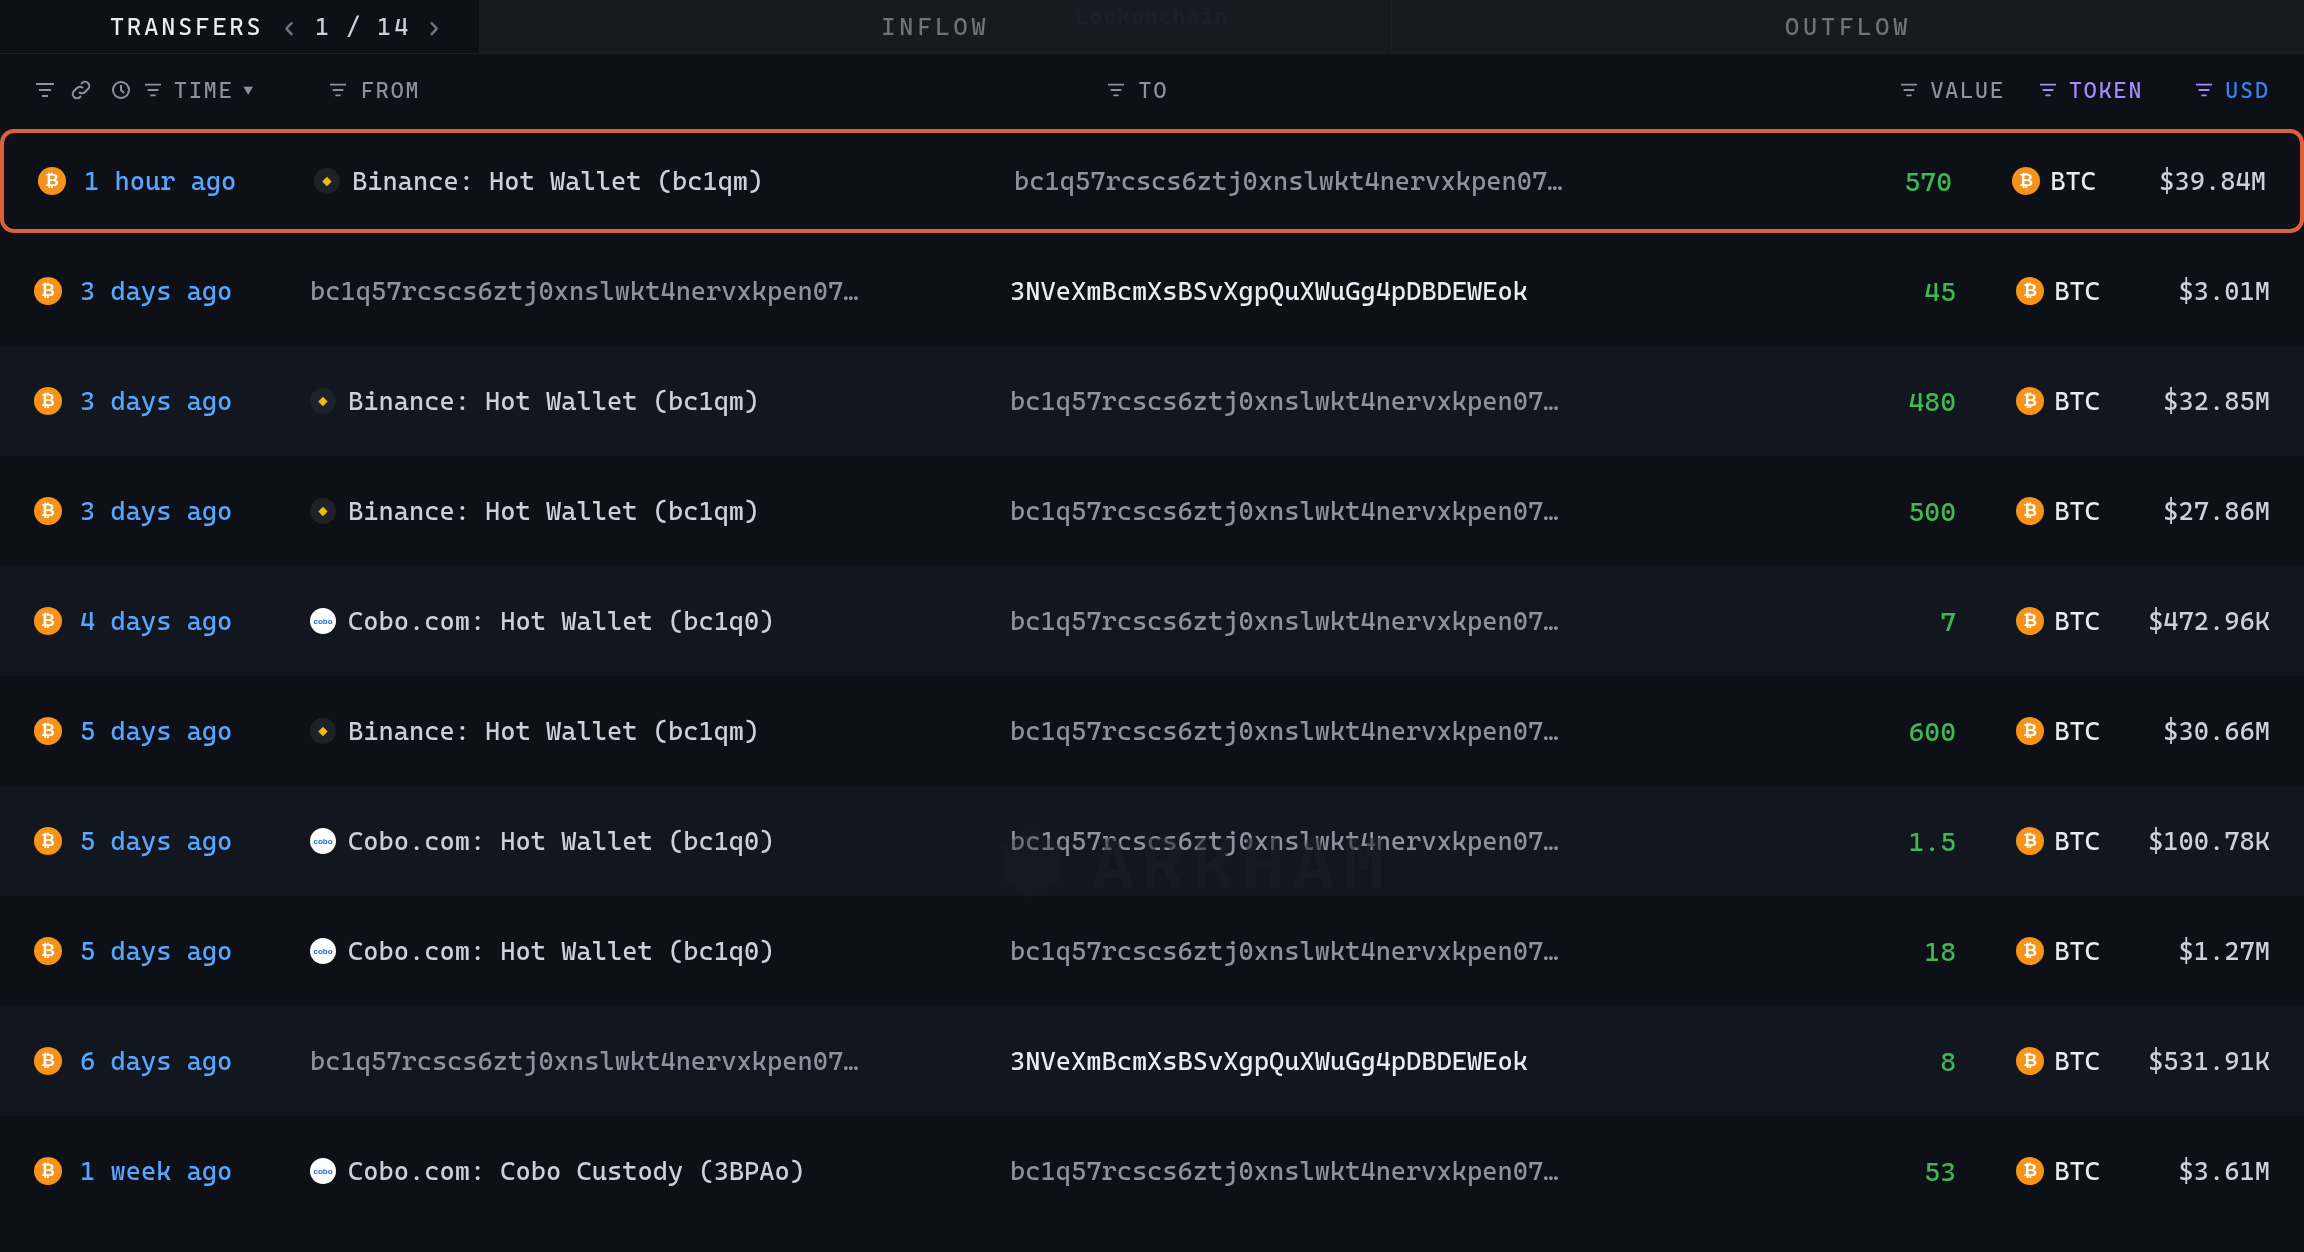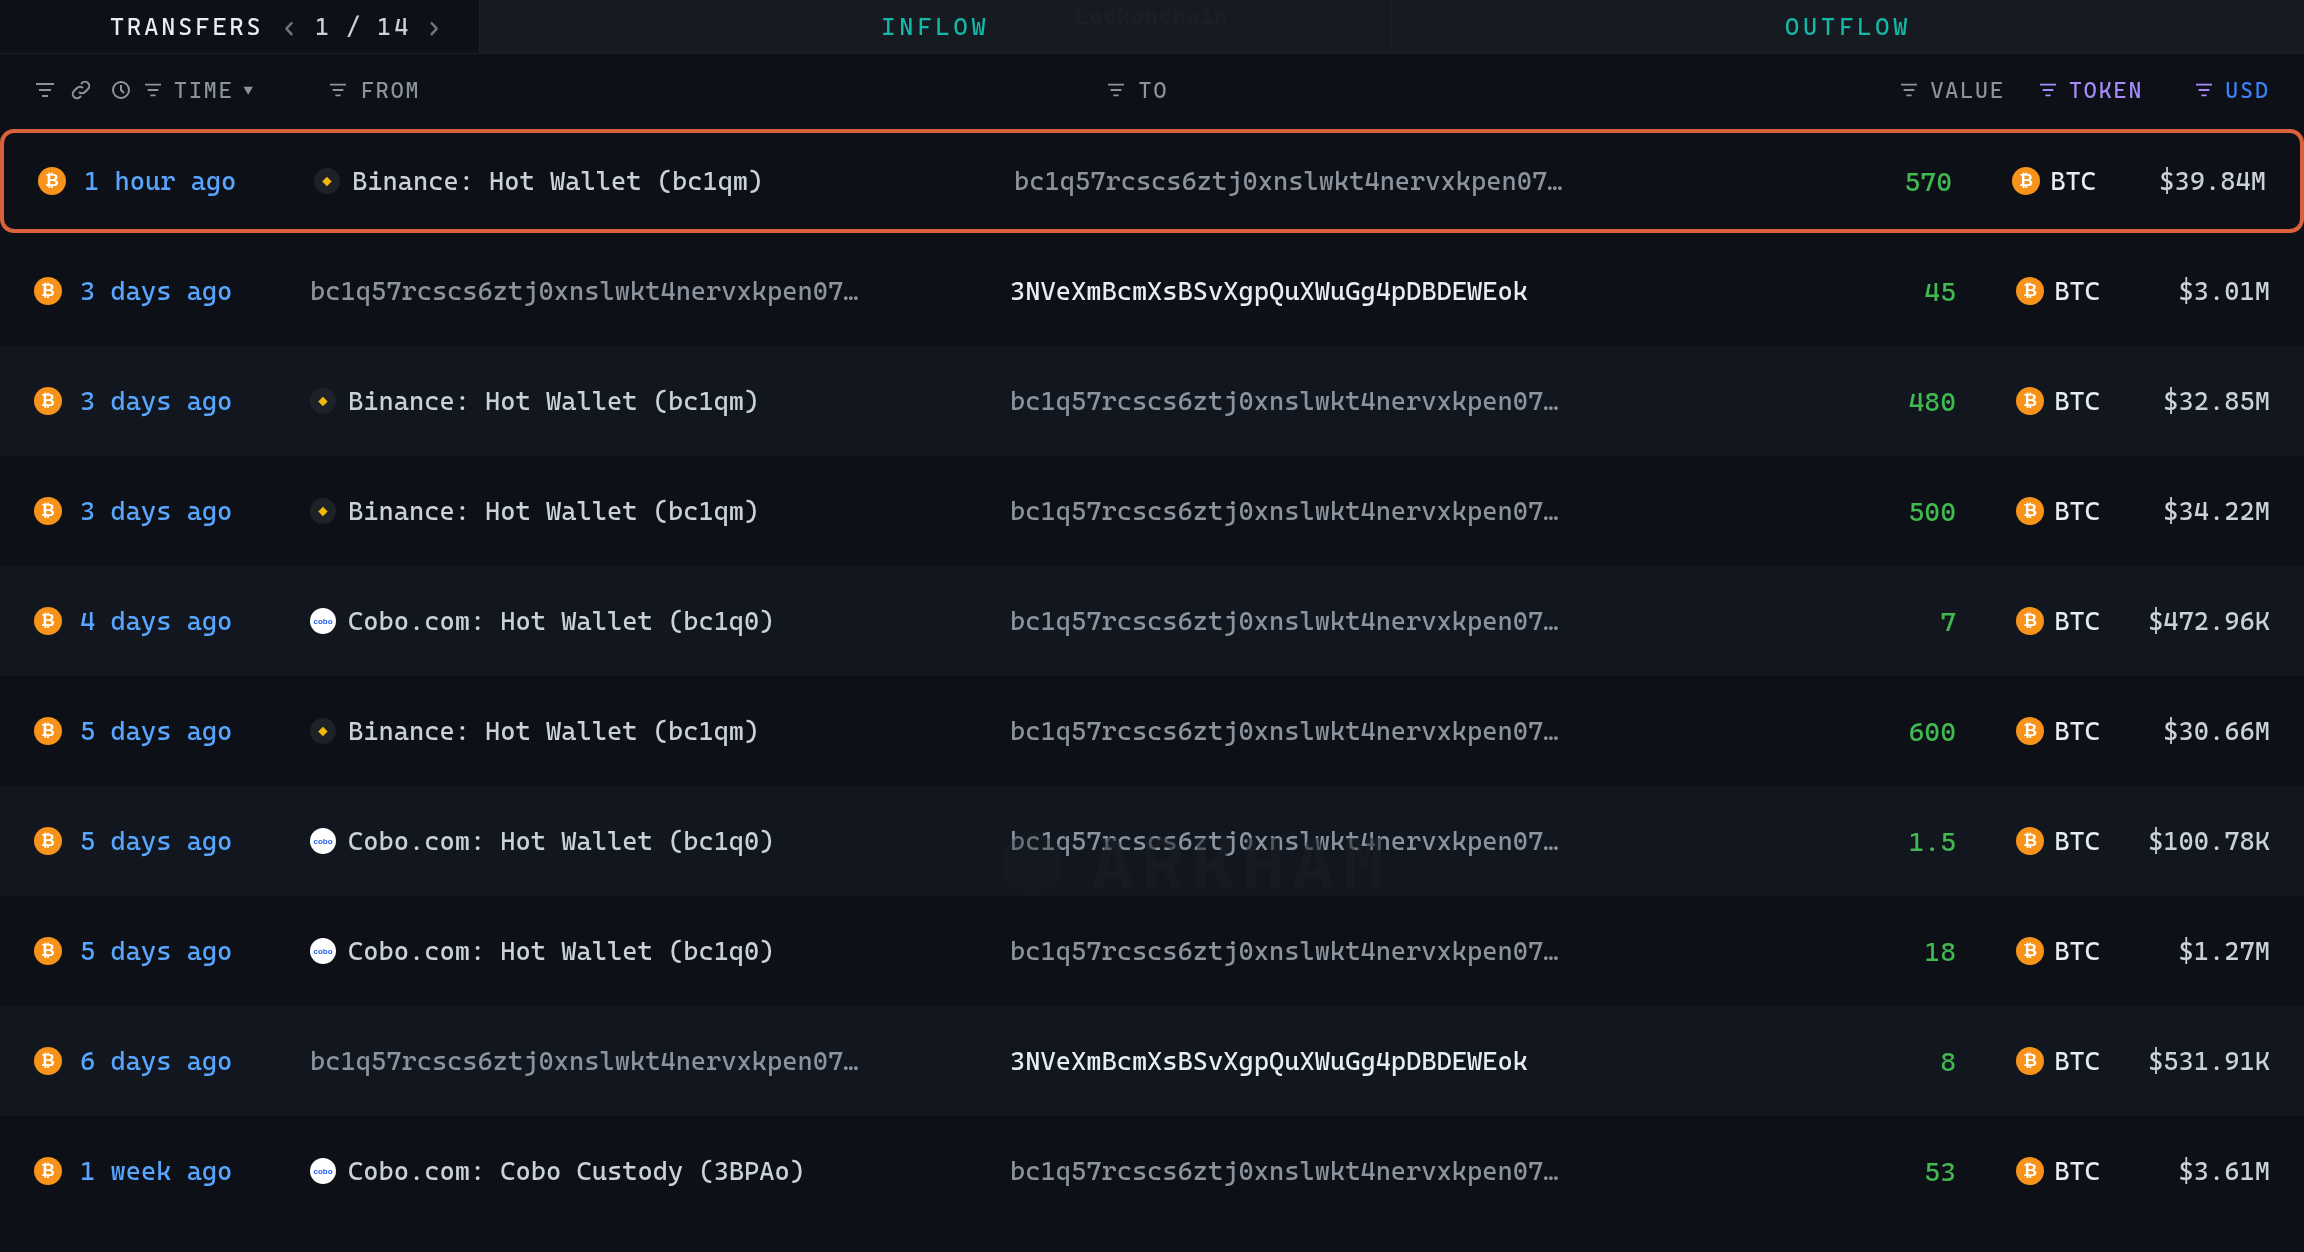--- a/index.html
+++ b/index.html
@@ -54,21 +54,21 @@
       cursor: pointer;
       font-size: 28px;
       line-height: 1;
     }
     .tab-inflow, .tab-outflow {
       flex: 1;
       display: flex;
       align-items: center;
       justify-content: center;
       letter-spacing: 4px;
-      color: #14b8a6;
+      color: #737373;
       background: #161b22;
       border-left: 1px solid #1a1f29;
       cursor: pointer;
     }
     .header-row {
       display: flex;
       align-items: center;
       height: 72px;
       padding: 0 34px;
       gap: 14px;
@@ -418,21 +418,21 @@
       <span class="from-col">
         <span class="entity-icon binance"></span>
         <span class="">Binance: Hot Wallet (bc1qm)</span>
       </span>
       <span class="to-col ">bc1q57rcscs6ztj0xnslwkt4nervxkpen07…</span>
       <span class="value-col">500</span>
       <span class="token-col">
         <span class="btc-coin"></span>
         <span>BTC</span>
       </span>
-      <span class="usd-col">$34.22M</span>
+      <span class="usd-col">$27.86M</span>
     </div>
     <div class="row alt">
       <span class="btc-coin"></span>
       <span class="time-col">4 days ago</span>
       <span class="from-col">
         <span class="entity-icon cobo"></span>
         <span class="">Cobo.com: Hot Wallet (bc1q0)</span>
       </span>
       <span class="to-col ">bc1q57rcscs6ztj0xnslwkt4nervxkpen07…</span>
       <span class="value-col">7</span>

